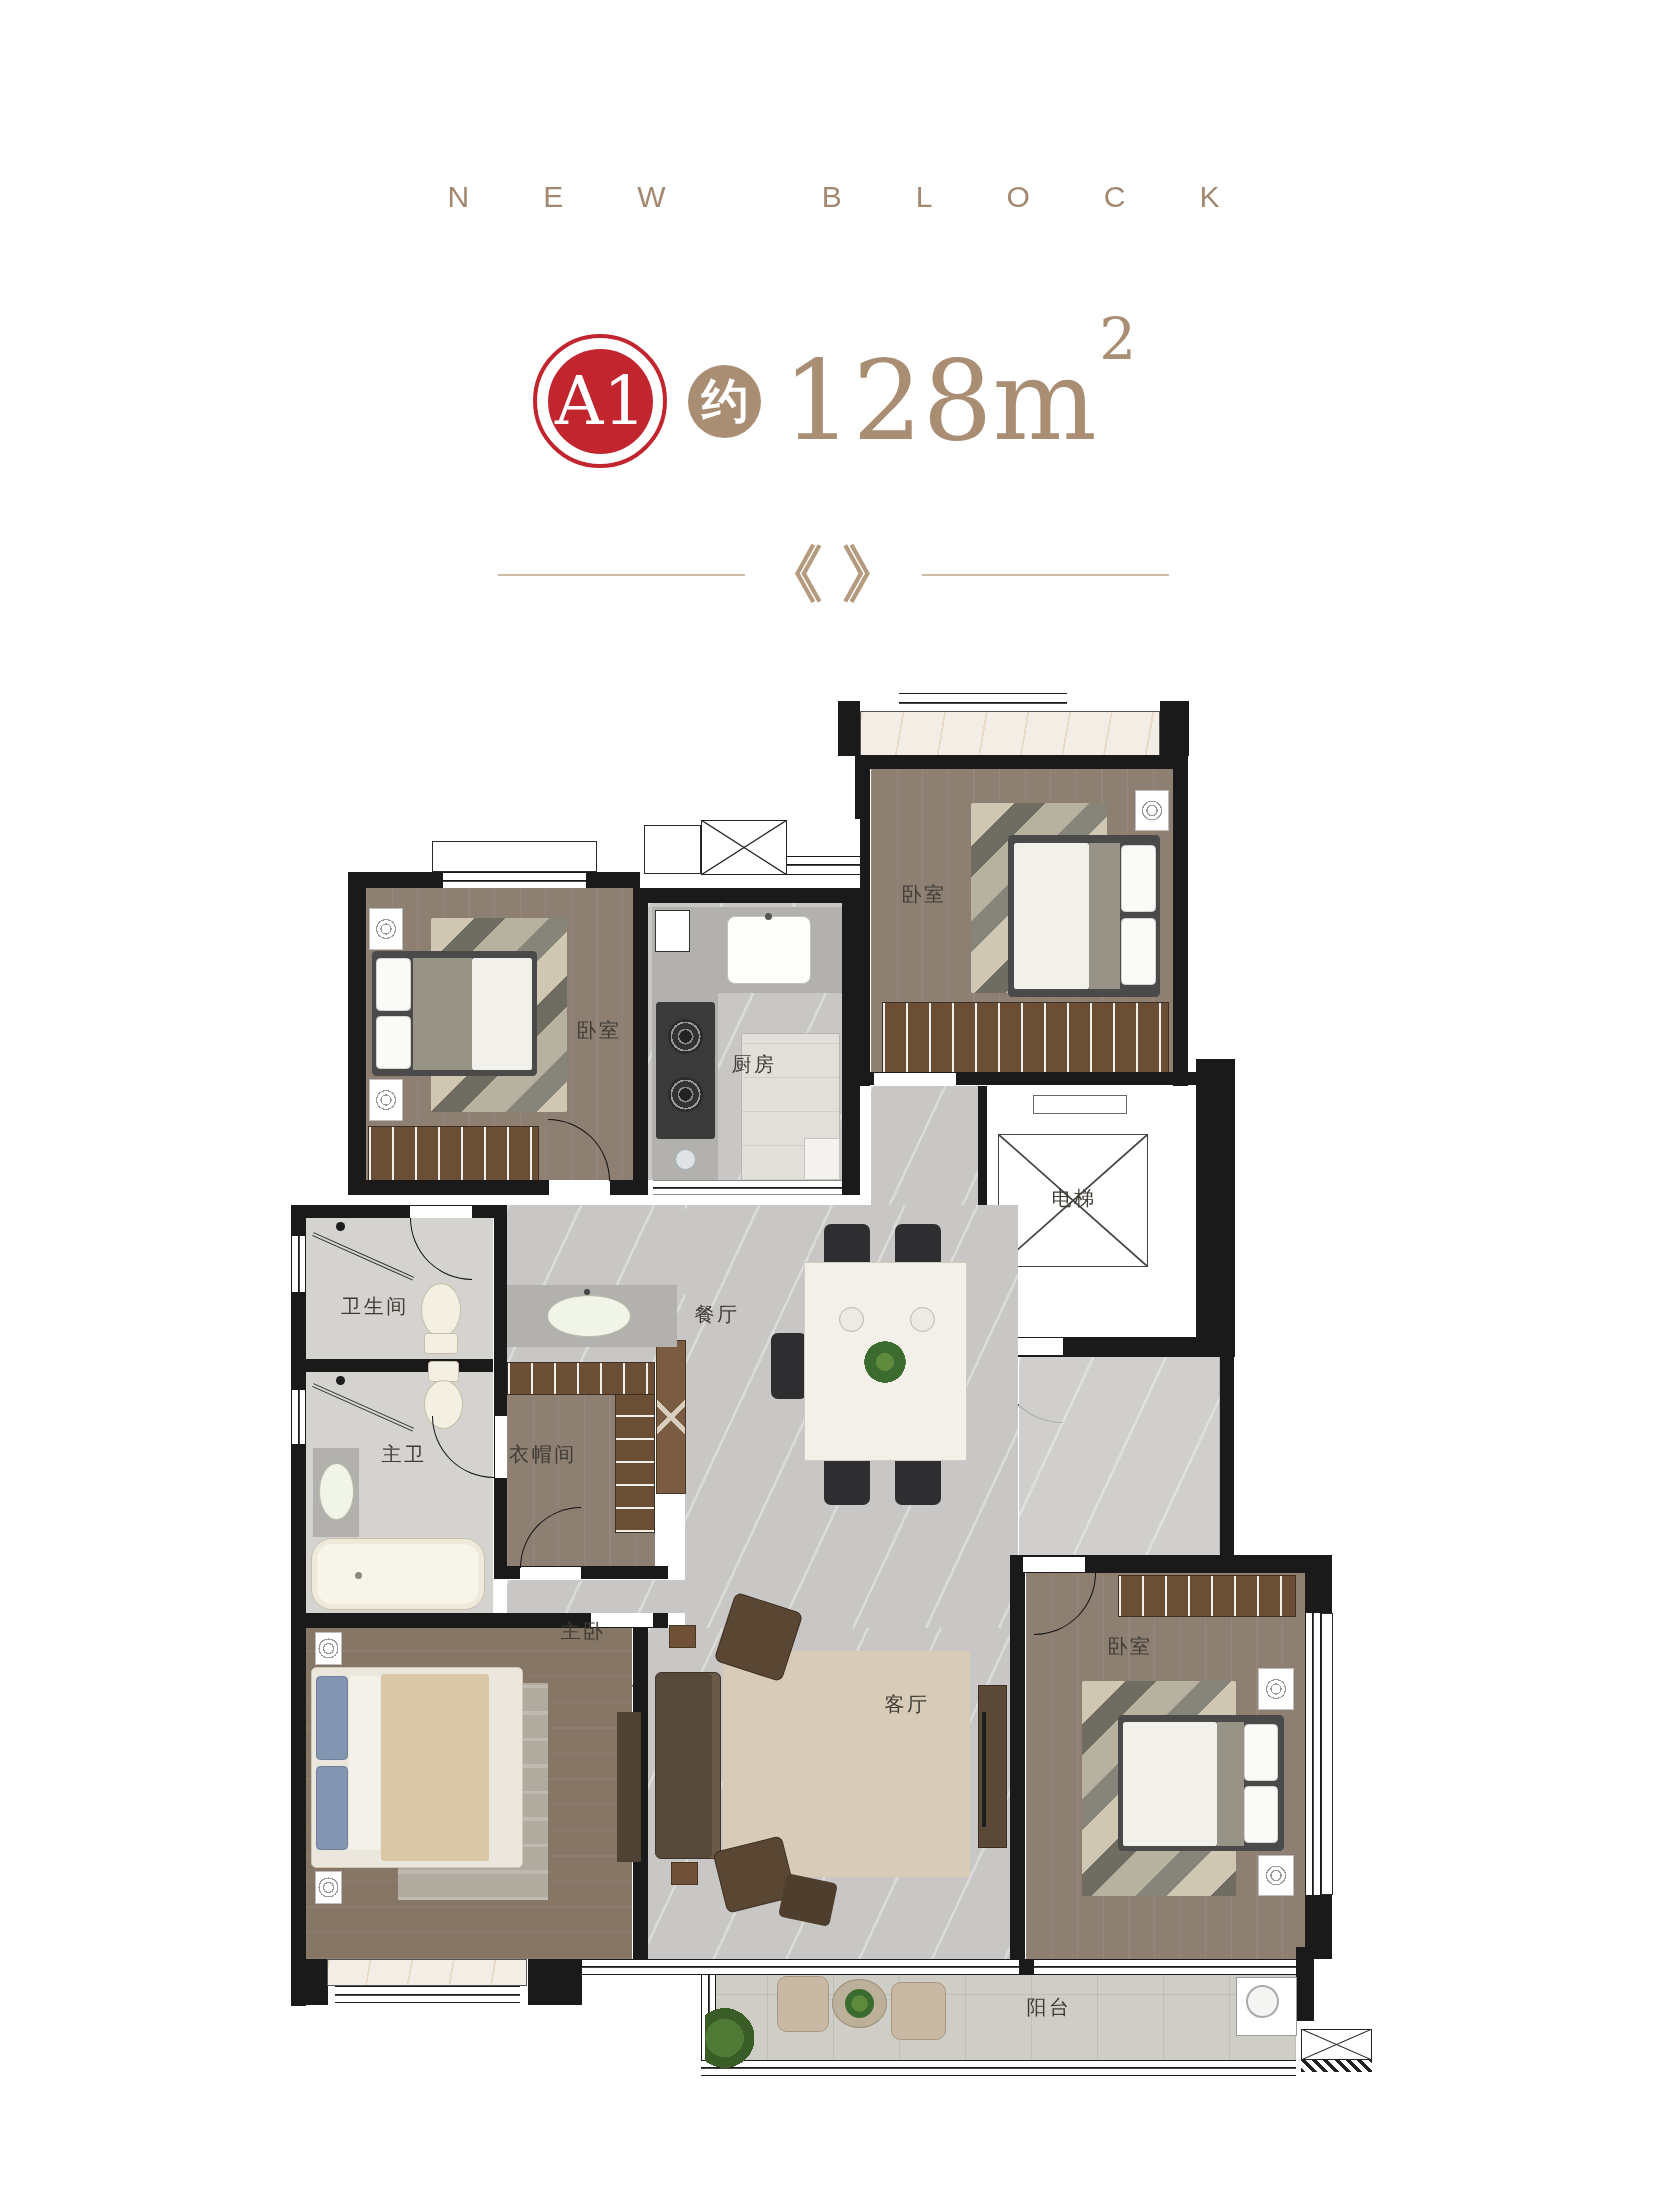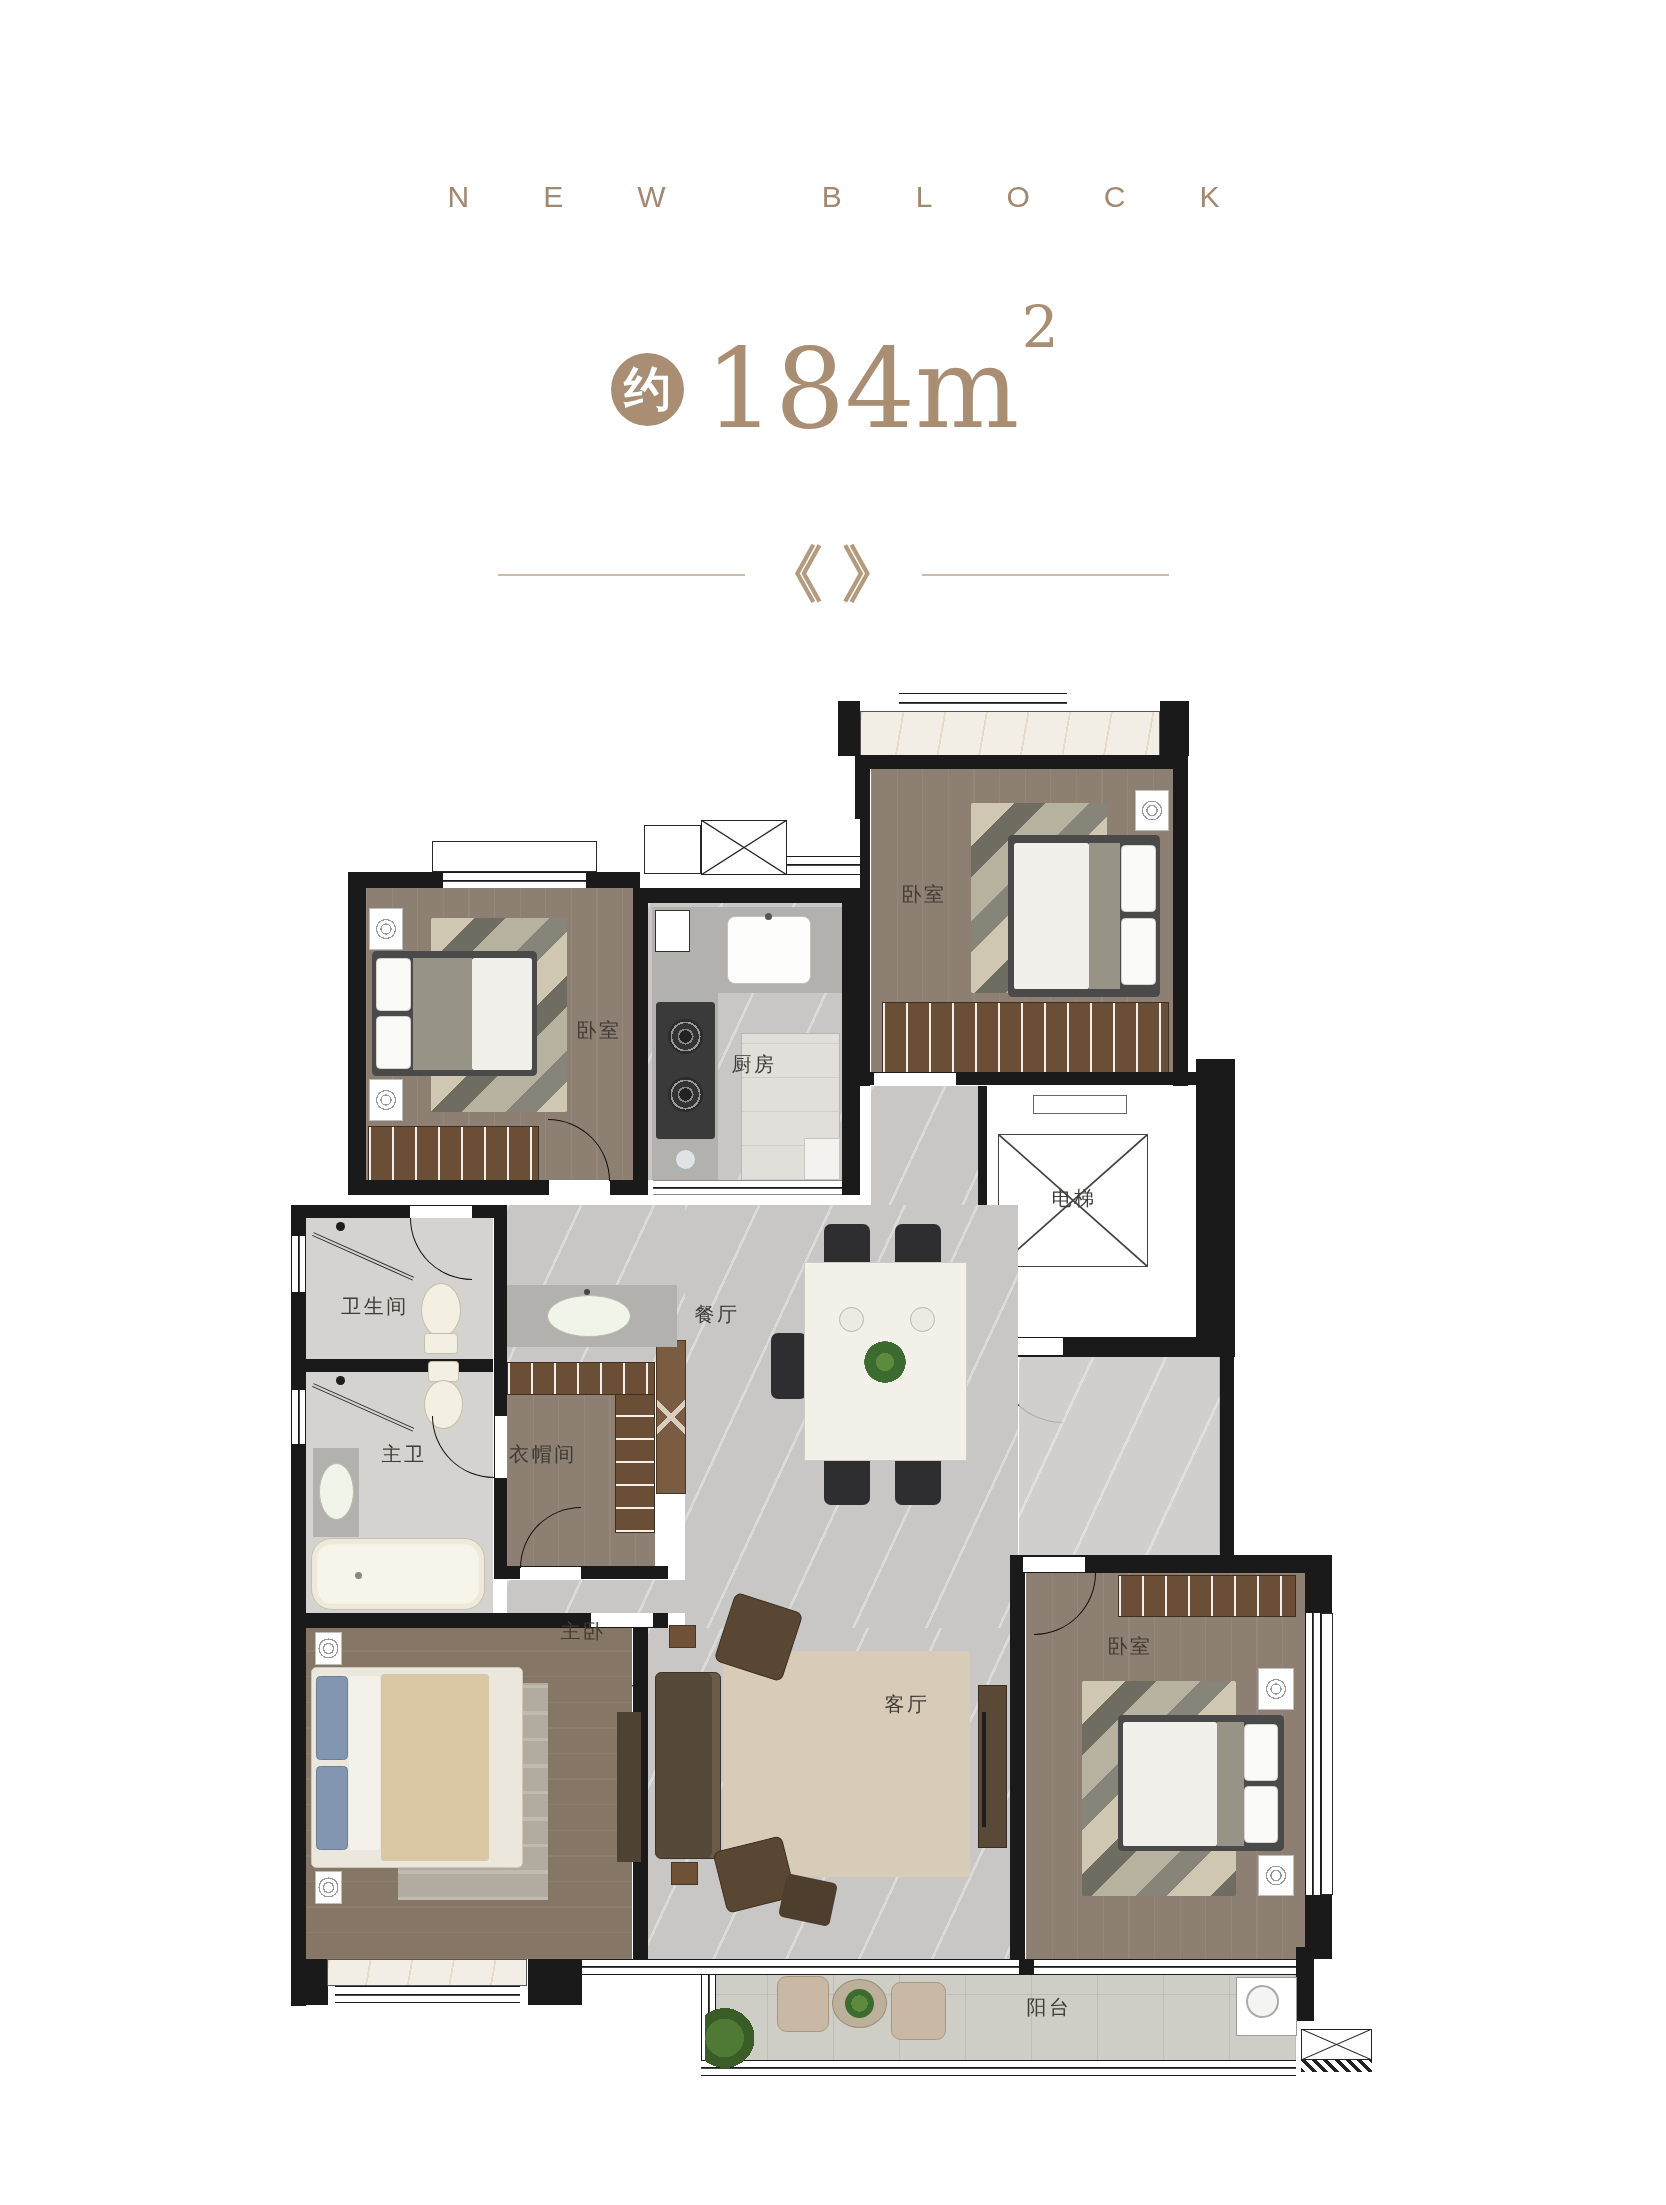--- a/index.html
+++ b/index.html
@@ -71,22 +71,25 @@
   .lbl{position:absolute;transform:translate(-50%,-50%);font-size:20px;letter-spacing:2.6px;
        color:#3f3b35;white-space:nowrap;z-index:30;}
   .chair{background:#2e2e30;border-radius:7px;}
 </style>
 </head>
 <body>
 
 <div class="brand brand-top">NEW BLOCK</div>
 
 <div class="title-row">
+  <div class="badge">
+    <div class="badge-inner">A1</div>
+  </div>
   <div class="approx">约</div>
-  <div class="area"><span>184</span><span>m</span><sup>2</sup></div>
+  <div class="area"><span>128</span><span>m</span><sup>2</sup></div>
 </div>
 
 <div class="subtitle-row">
   <div class="subtitle-line"></div>
   <span class="subtitle-br">《</span>
   <span class="subtitle-br">》</span>
   <div class="subtitle-line"></div>
 </div>
 
 <div id="plan">

